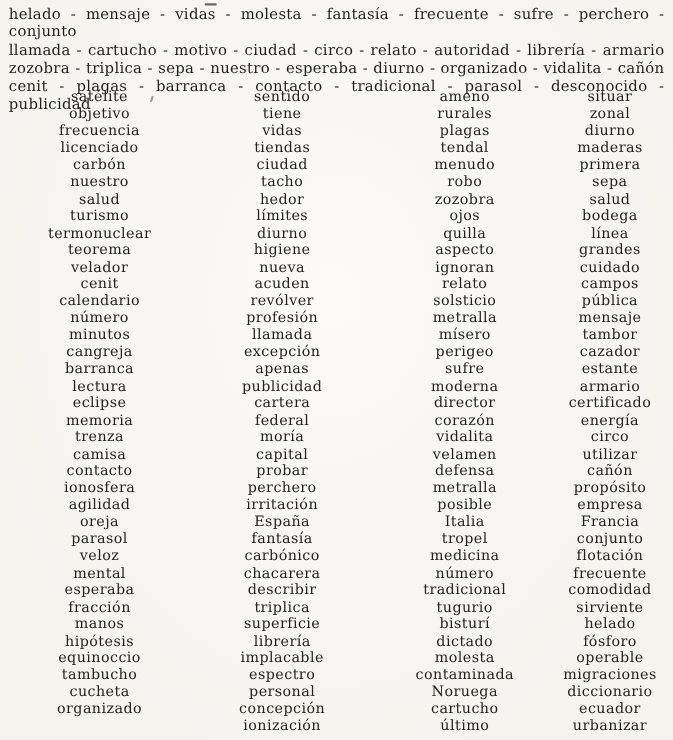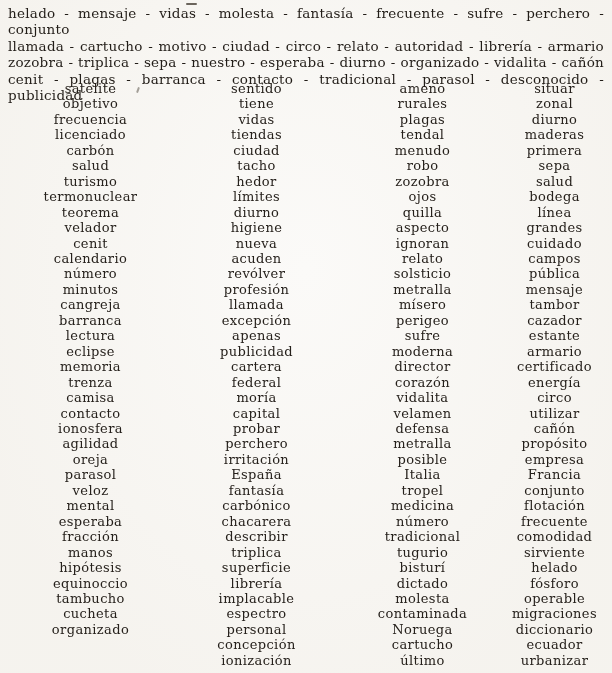--- a/index.html
+++ b/index.html
@@ -86,20 +86,21 @@
     <div class="header-line">cenit - plagas - barranca - contacto - tradicional - parasol - desconocido - publicidad</div>
   </div>
 
   <div class="word-columns">
     <div class="word-column" id="col-1">
         <div class="word-item">satélite</div>
         <div class="word-item">objetivo</div>
         <div class="word-item">frecuencia</div>
         <div class="word-item">licenciado</div>
         <div class="word-item">carbón</div>
+        <div class="word-item">nuestro</div>
         <div class="word-item">salud</div>
         <div class="word-item">turismo</div>
         <div class="word-item">termonuclear</div>
         <div class="word-item">teorema</div>
         <div class="word-item">velador</div>
         <div class="word-item">cenit</div>
         <div class="word-item">calendario</div>
         <div class="word-item">número</div>
         <div class="word-item">minutos</div>
         <div class="word-item">cangreja</div>

